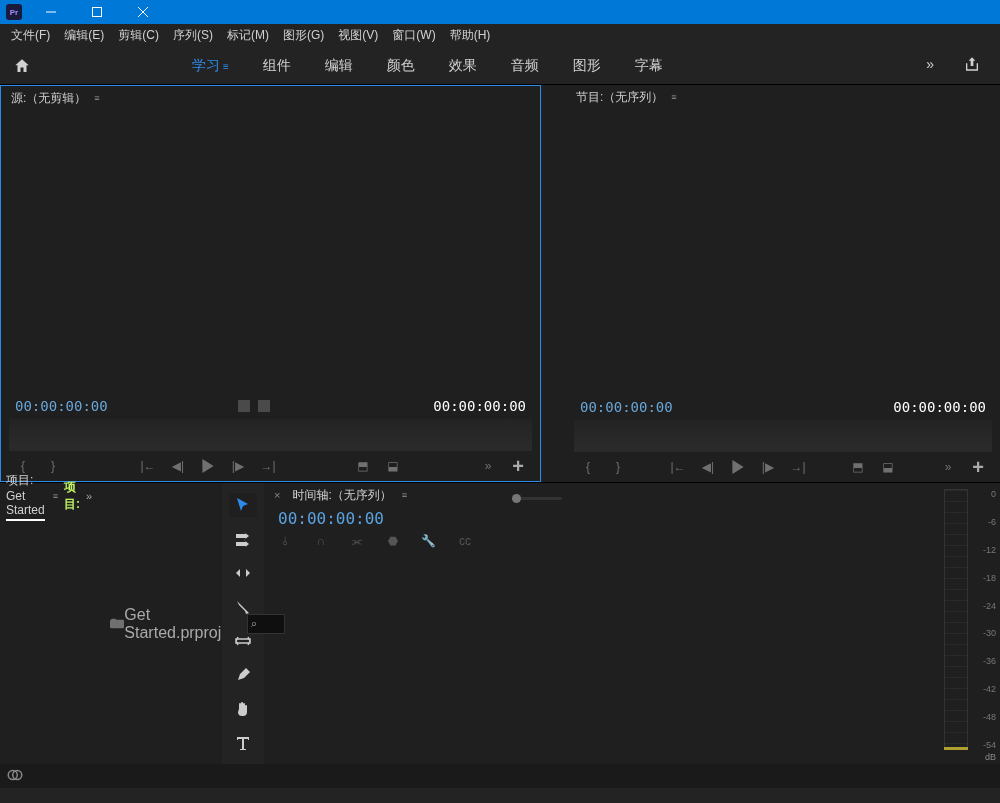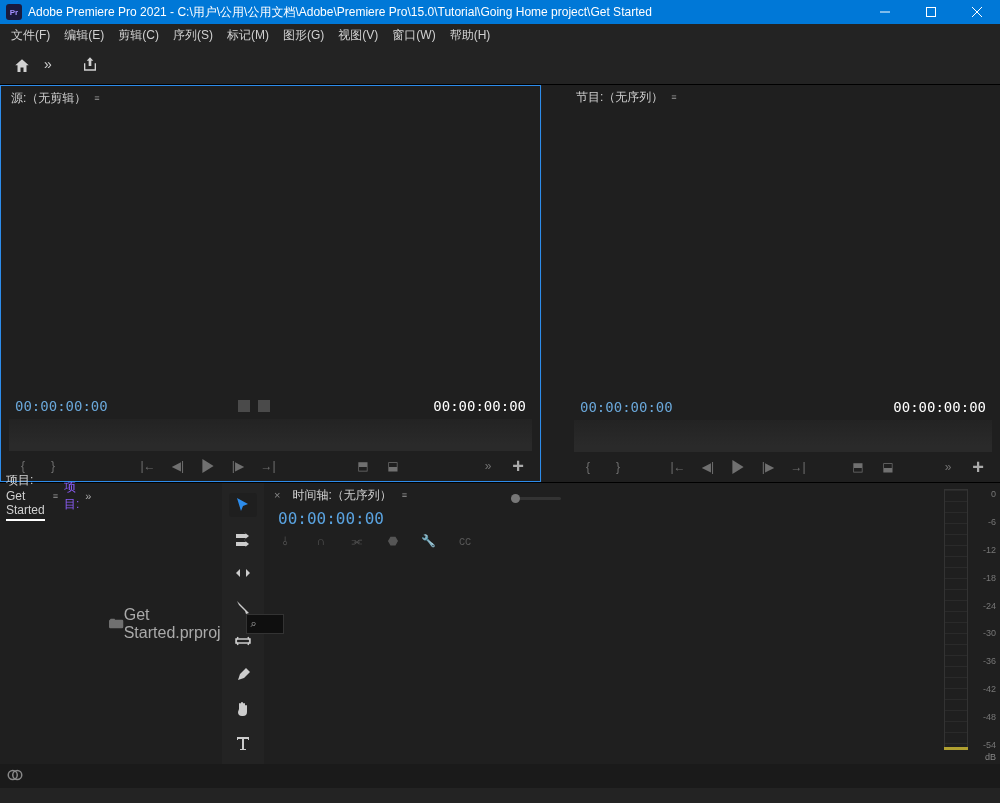--- a/index.html
+++ b/index.html
@@ -78,21 +78,20 @@
 .meter-peak { position:absolute; left:8px; bottom:14px; width:24px; height:3px; background:#b0a030; }
 .meter-db { position:absolute; right:4px; bottom:2px; font-size:9px; color:#888; }
 .cc-bar { height:24px; background:#1a1a1a; display:flex; align-items:center; padding-left:6px; }
 .cc-bar svg { width:18px; height:18px; fill:#888; }
 </style>
 </head>
 <body>
 
 <div class="titlebar">
   <div class="title-icon">Pr</div>
-  <div class="title-text">Adobe Premiere Pro 2021 - C:\用户\公用\公用文档\Adobe\Premiere Pro\15.0\Tutorial\Going Home project\Get Started</div>
   <div class="winbtn">
       <svg viewBox="0 0 10 10">
         <path d="M0 5h10" stroke="#fff" stroke-width="1"></path>
       </svg>
     </div>
   <div class="winbtn">
       <svg viewBox="0 0 10 10">
         <rect x="0.5" y="0.5" width="9" height="9" fill="none" stroke="#fff"></rect>
       </svg>
     </div>
@@ -114,20 +113,30 @@
   <span class="menuitem">窗口(W)</span>
   <span class="menuitem">帮助(H)</span>
 </div>
 
 <div class="workspace-bar">
   <div class="home-btn">
     <svg viewBox="0 0 24 24">
         <path d="M12 3l9 8h-3v9h-4v-6h-4v6H6v-9H3z"></path>
       </svg>
   </div>
+  <div class="ws-tabs">
+    <span class="ws-tab active"><span>学习</span><span class="ws-hamb">≡</span></span>
+    <span class="ws-tab">组件</span>
+    <span class="ws-tab">编辑</span>
+    <span class="ws-tab">颜色</span>
+    <span class="ws-tab">效果</span>
+    <span class="ws-tab">音频</span>
+    <span class="ws-tab">图形</span>
+    <span class="ws-tab">字幕</span>
+  </div>
   <div class="ws-right">
     <span style="font-size:14px;color:#d1d1d1;">»</span>
     <span><svg viewBox="0 0 24 24">
           <path d="M5 20h14v-9h2v11H3V11h2zM12 2l5 5h-3v8h-4V7H7z"></path>
         </svg></span>
   </div>
 </div>
 
 <div class="monitors">
 
@@ -202,21 +211,21 @@
     </div>
   </div>
 </div>
 
 <div class="lower">
 
   <div class="project">
     <div class="proj-tabs">
       <span class="active">项目: Get Started</span>
       <span class="hamb">≡</span>
-      <span style="color:#8b5cf6;">项目:</span>
+      <span style="color:#bef264;font-weight:bold;">项目:</span>
       <span class="chev">»</span>
     </div>
     <div class="proj-file">
       <svg viewBox="0 0 24 18">
           <rect x="0" y="2" width="24" height="14" rx="2"></rect>
           <rect x="2" y="0" width="8" height="4" rx="1"></rect>
         </svg>
       <span>Get Started.prproj</span>
     </div>
     <div class="search-row">

